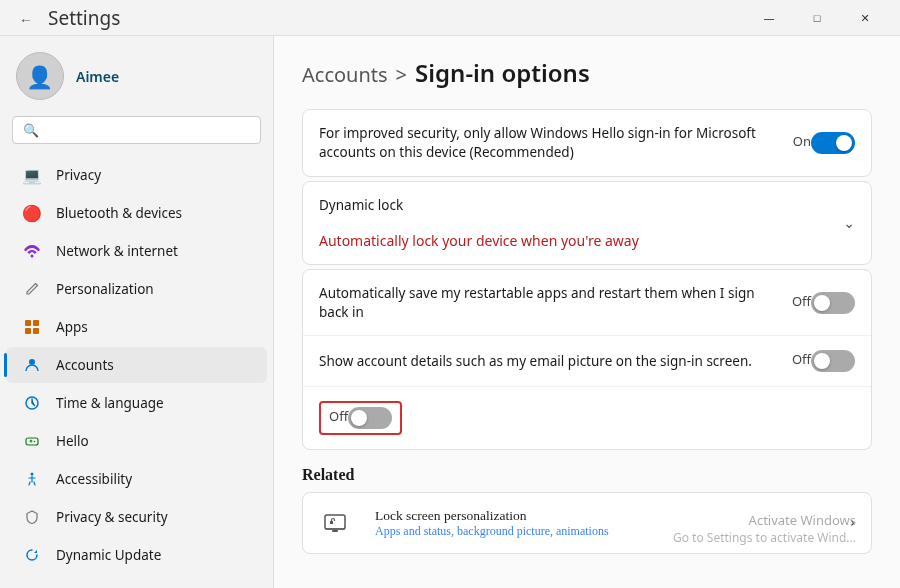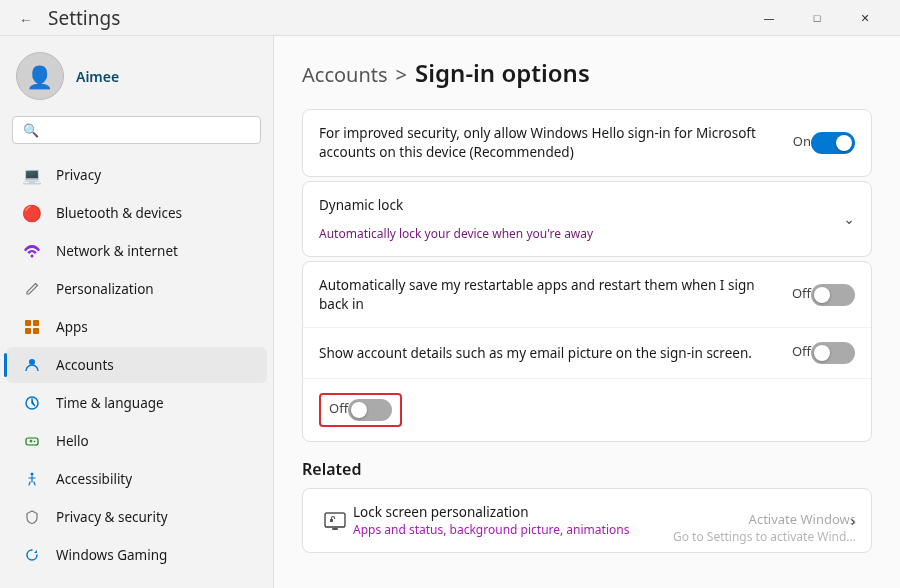--- a/index.html
+++ b/index.html
@@ -235,23 +235,23 @@
     .setting-text {
       flex: 1;
       padding-right: 16px;
     }
     .setting-label {
       font-size: 13.5px;
       color: #1a1a1a;
       line-height: 1.4;
     }
     .setting-sublabel {
-      font-size: 12px;
-      color: #701a75;
-      margin-top: 10px;
+      font-size: 14px;
+      color: #b91c1c;
+      margin-top: 16px;
     }
 
     .setting-control {
       display: flex;
       flex-shrink: 0;
     }
     .control-label {
       font-size: 13px;
       color: #444;
     }
@@ -291,40 +291,41 @@
     }
 
     .highlighted-row {
       border: 2px solid #d32f2f;
       border-radius: 4px;
     }
 
     
     .related-section {
       margin-top: 16px;
+      font-family: Liberation Serif, serif;
     }
     .related-title {
       font-size: 16px;
       font-weight: 600;
       color: #1a1a1a;
       margin-bottom: 8px;
     }
     .related-card {
       background: white;
       border: 1px solid #e0e0e0;
       border-radius: 8px;
       overflow: hidden;
     }
     .related-row {
       display: flex;
       align-items: center;
       padding: 14px 16px;
       cursor: pointer;
       border-bottom: 1px solid #f0f0f0;
-      gap: 2px;
+      gap: 24px;
       justify-content: space-between;
     }
     .related-row:last-child { border-bottom: none; }
     .related-icon {
       width: 32px;
       height: 32px;
       display: flex;
       align-items: center;
       justify-content: center;
       font-size: 18px;
@@ -333,21 +334,21 @@
     }
     .related-text {
       flex: 1;
     }
     .related-label {
       font-size: 13.5px;
       color: #1a1a1a;
     }
     .related-sublabel {
       font-size: 12px;
-      color: #a21caf;
+      color: #3b82f6;
     }
     .related-chevron {
       color: #555;
       font-size: 14px;
     }
 
     
     .activate-watermark {
       position: absolute;
       bottom: 8px;
@@ -497,21 +498,21 @@
         <span>Privacy &amp; security</span>
       </div>
 
       <div class="nav-item">
         <span class="nav-icon icon-windows-update">
           <svg width="16" height="16" viewBox="0 0 16 16">
             <path d="M8 3C5.2 3 3 5.2 3 8s2.2 5 5 5 5-2.2 5-5" stroke="#0078d4" stroke-width="1.5" fill="none" stroke-linecap="round"></path>
             <path d="M13 3l-3 3h3V3z" fill="#0078d4"></path>
           </svg>
         </span>
-        <span>Windows Gaming</span>
+        <span>Dynamic Update</span>
       </div>
     </div>
   </div>
 
   <div class="content">
     <div class="content-wrapper">
 
       <div class="page-header">
         <span class="breadcrumb-accounts">Accounts</span>
         <span class="breadcrumb-sep">&gt;</span>

